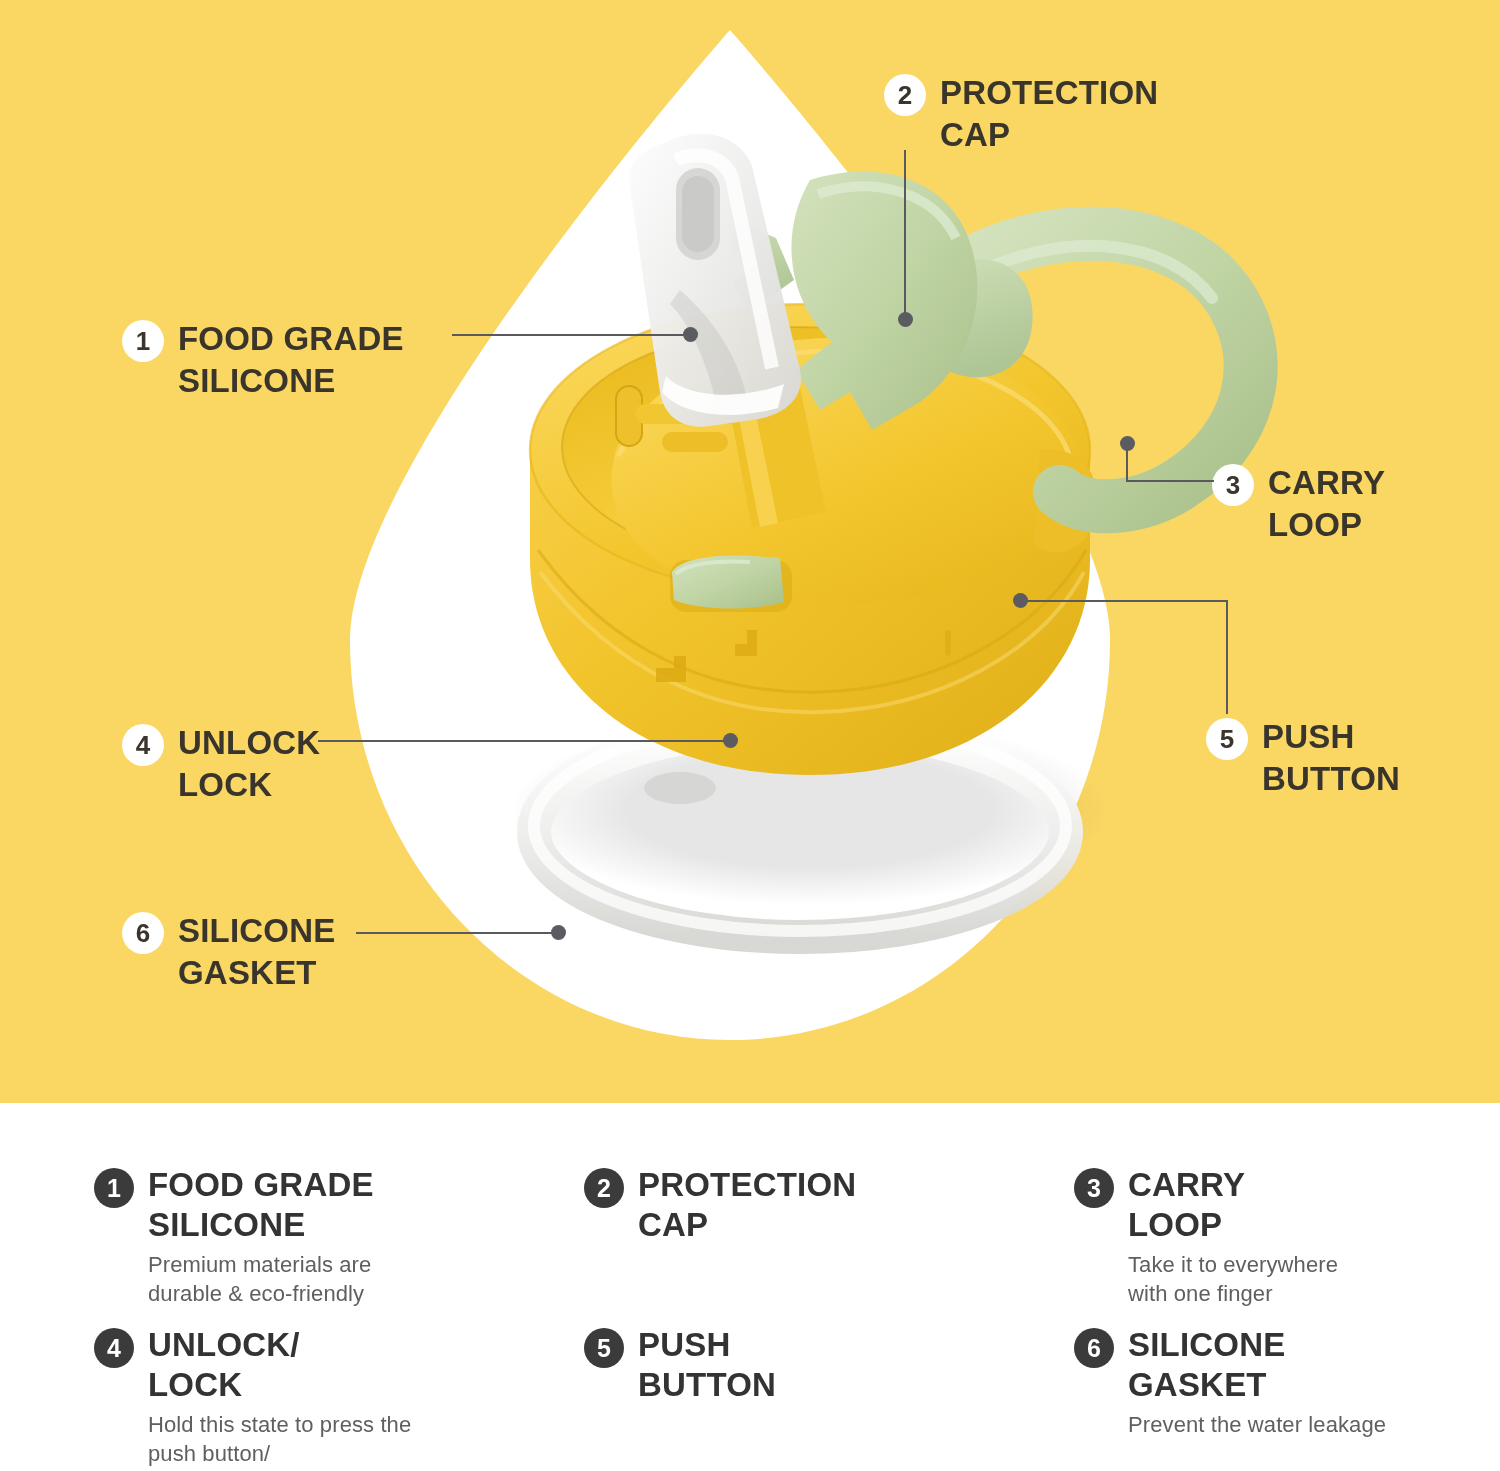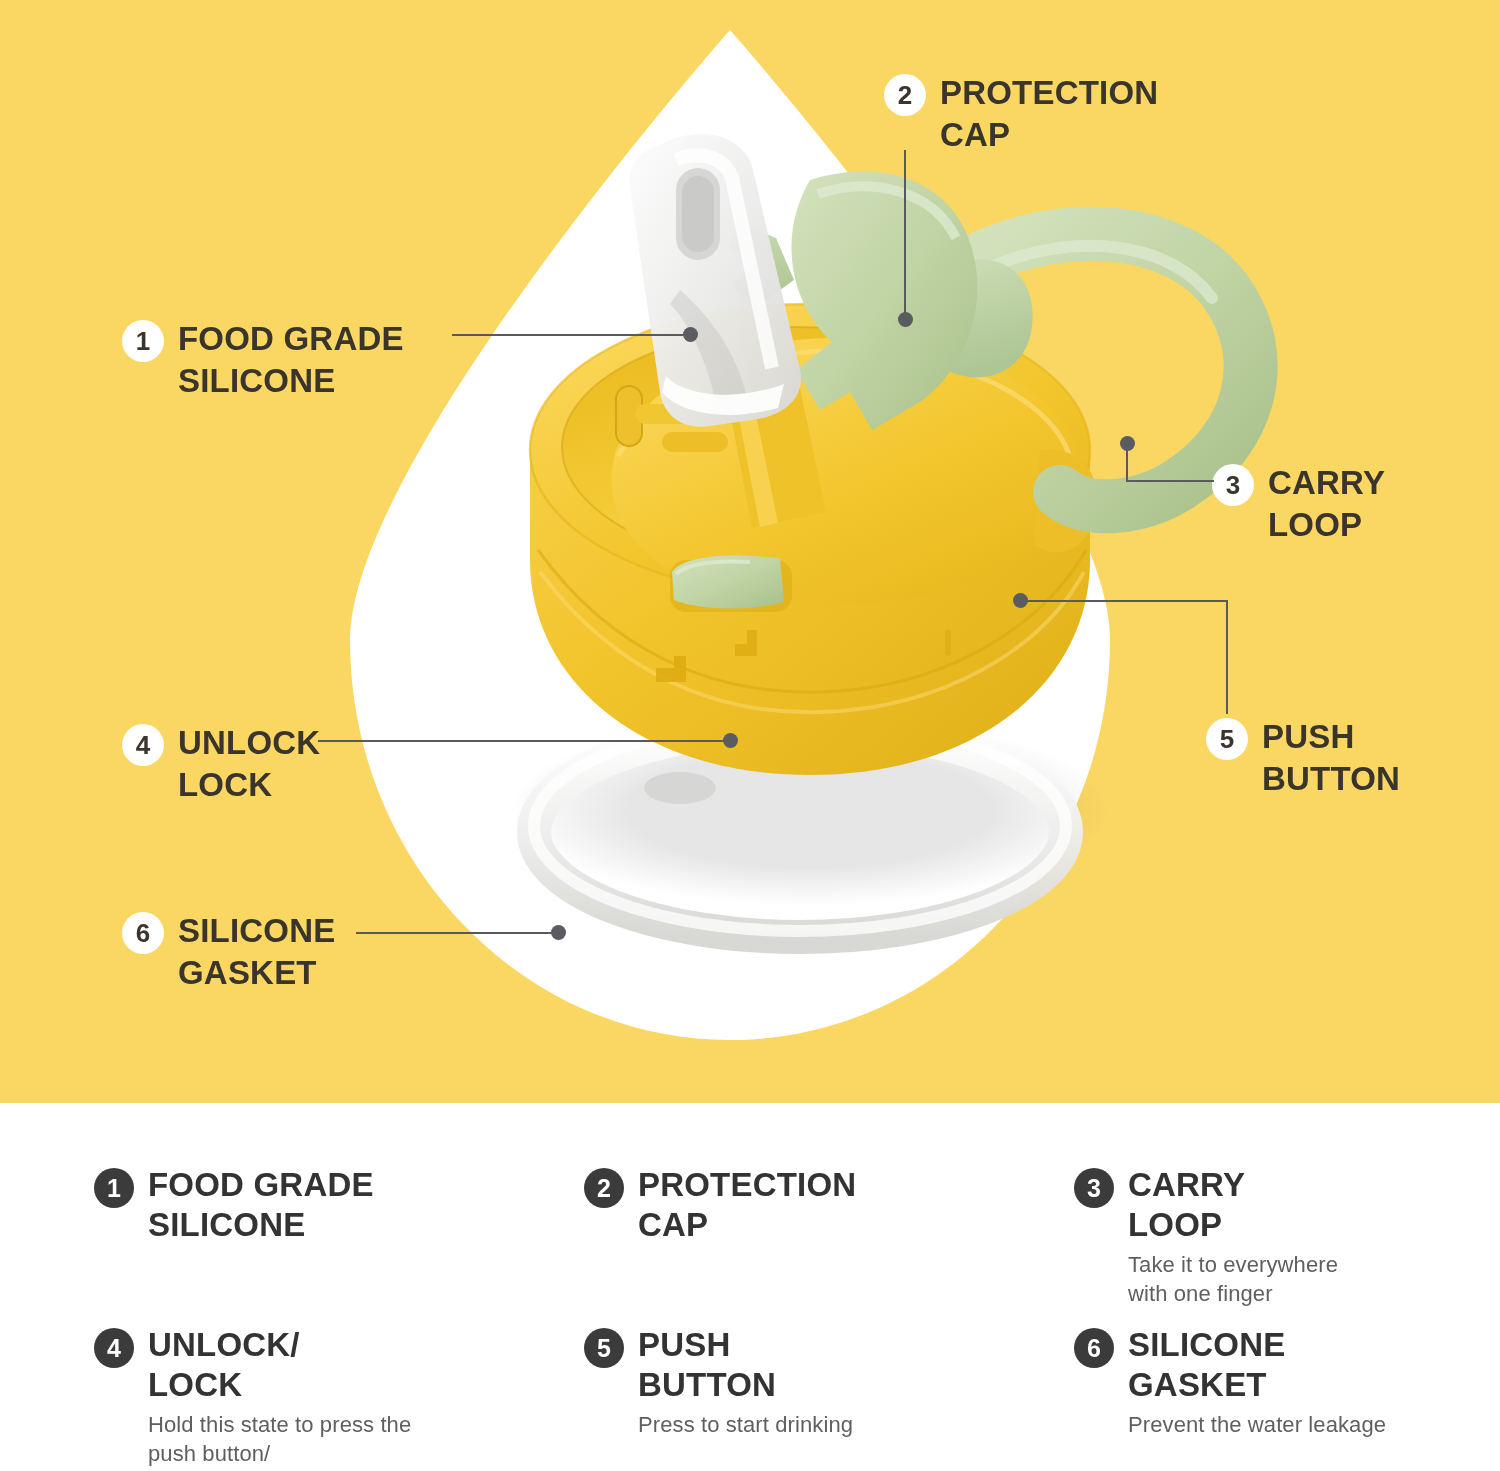--- a/index.html
+++ b/index.html
@@ -297,20 +297,22 @@
 </div>
 
 <div id="legend">
 
   <div class="legend-col" style="left:94px; top:62px; width:430px;">
     <div class="legend-head">
       <div class="badge-dark">1</div>
       <div class="legend-title">FOOD GRADE
 SILICONE</div>
     </div>
+    <div class="legend-desc">Premium materials are
+durable &amp; eco-friendly</div>
   </div>
 
   <div class="legend-col" style="left:584px; top:62px; width:430px;">
     <div class="legend-head">
       <div class="badge-dark">2</div>
       <div class="legend-title">PROTECTION
 CAP</div>
     </div>
   </div>
 
@@ -334,21 +336,20 @@
 push button/
 Prevent potential accidents</div>
   </div>
 
   <div class="legend-col" style="left:584px; top:222px; width:430px;">
     <div class="legend-head">
       <div class="badge-dark">5</div>
       <div class="legend-title">PUSH
 BUTTON</div>
     </div>
-    <div class="legend-desc">Press to start drinking</div>
   </div>
 
   <div class="legend-col" style="left:1074px; top:222px; width:430px;">
     <div class="legend-head">
       <div class="badge-dark">6</div>
       <div class="legend-title">SILICONE
 GASKET</div>
     </div>
     <div class="legend-desc">Prevent the water leakage</div>
   </div>

